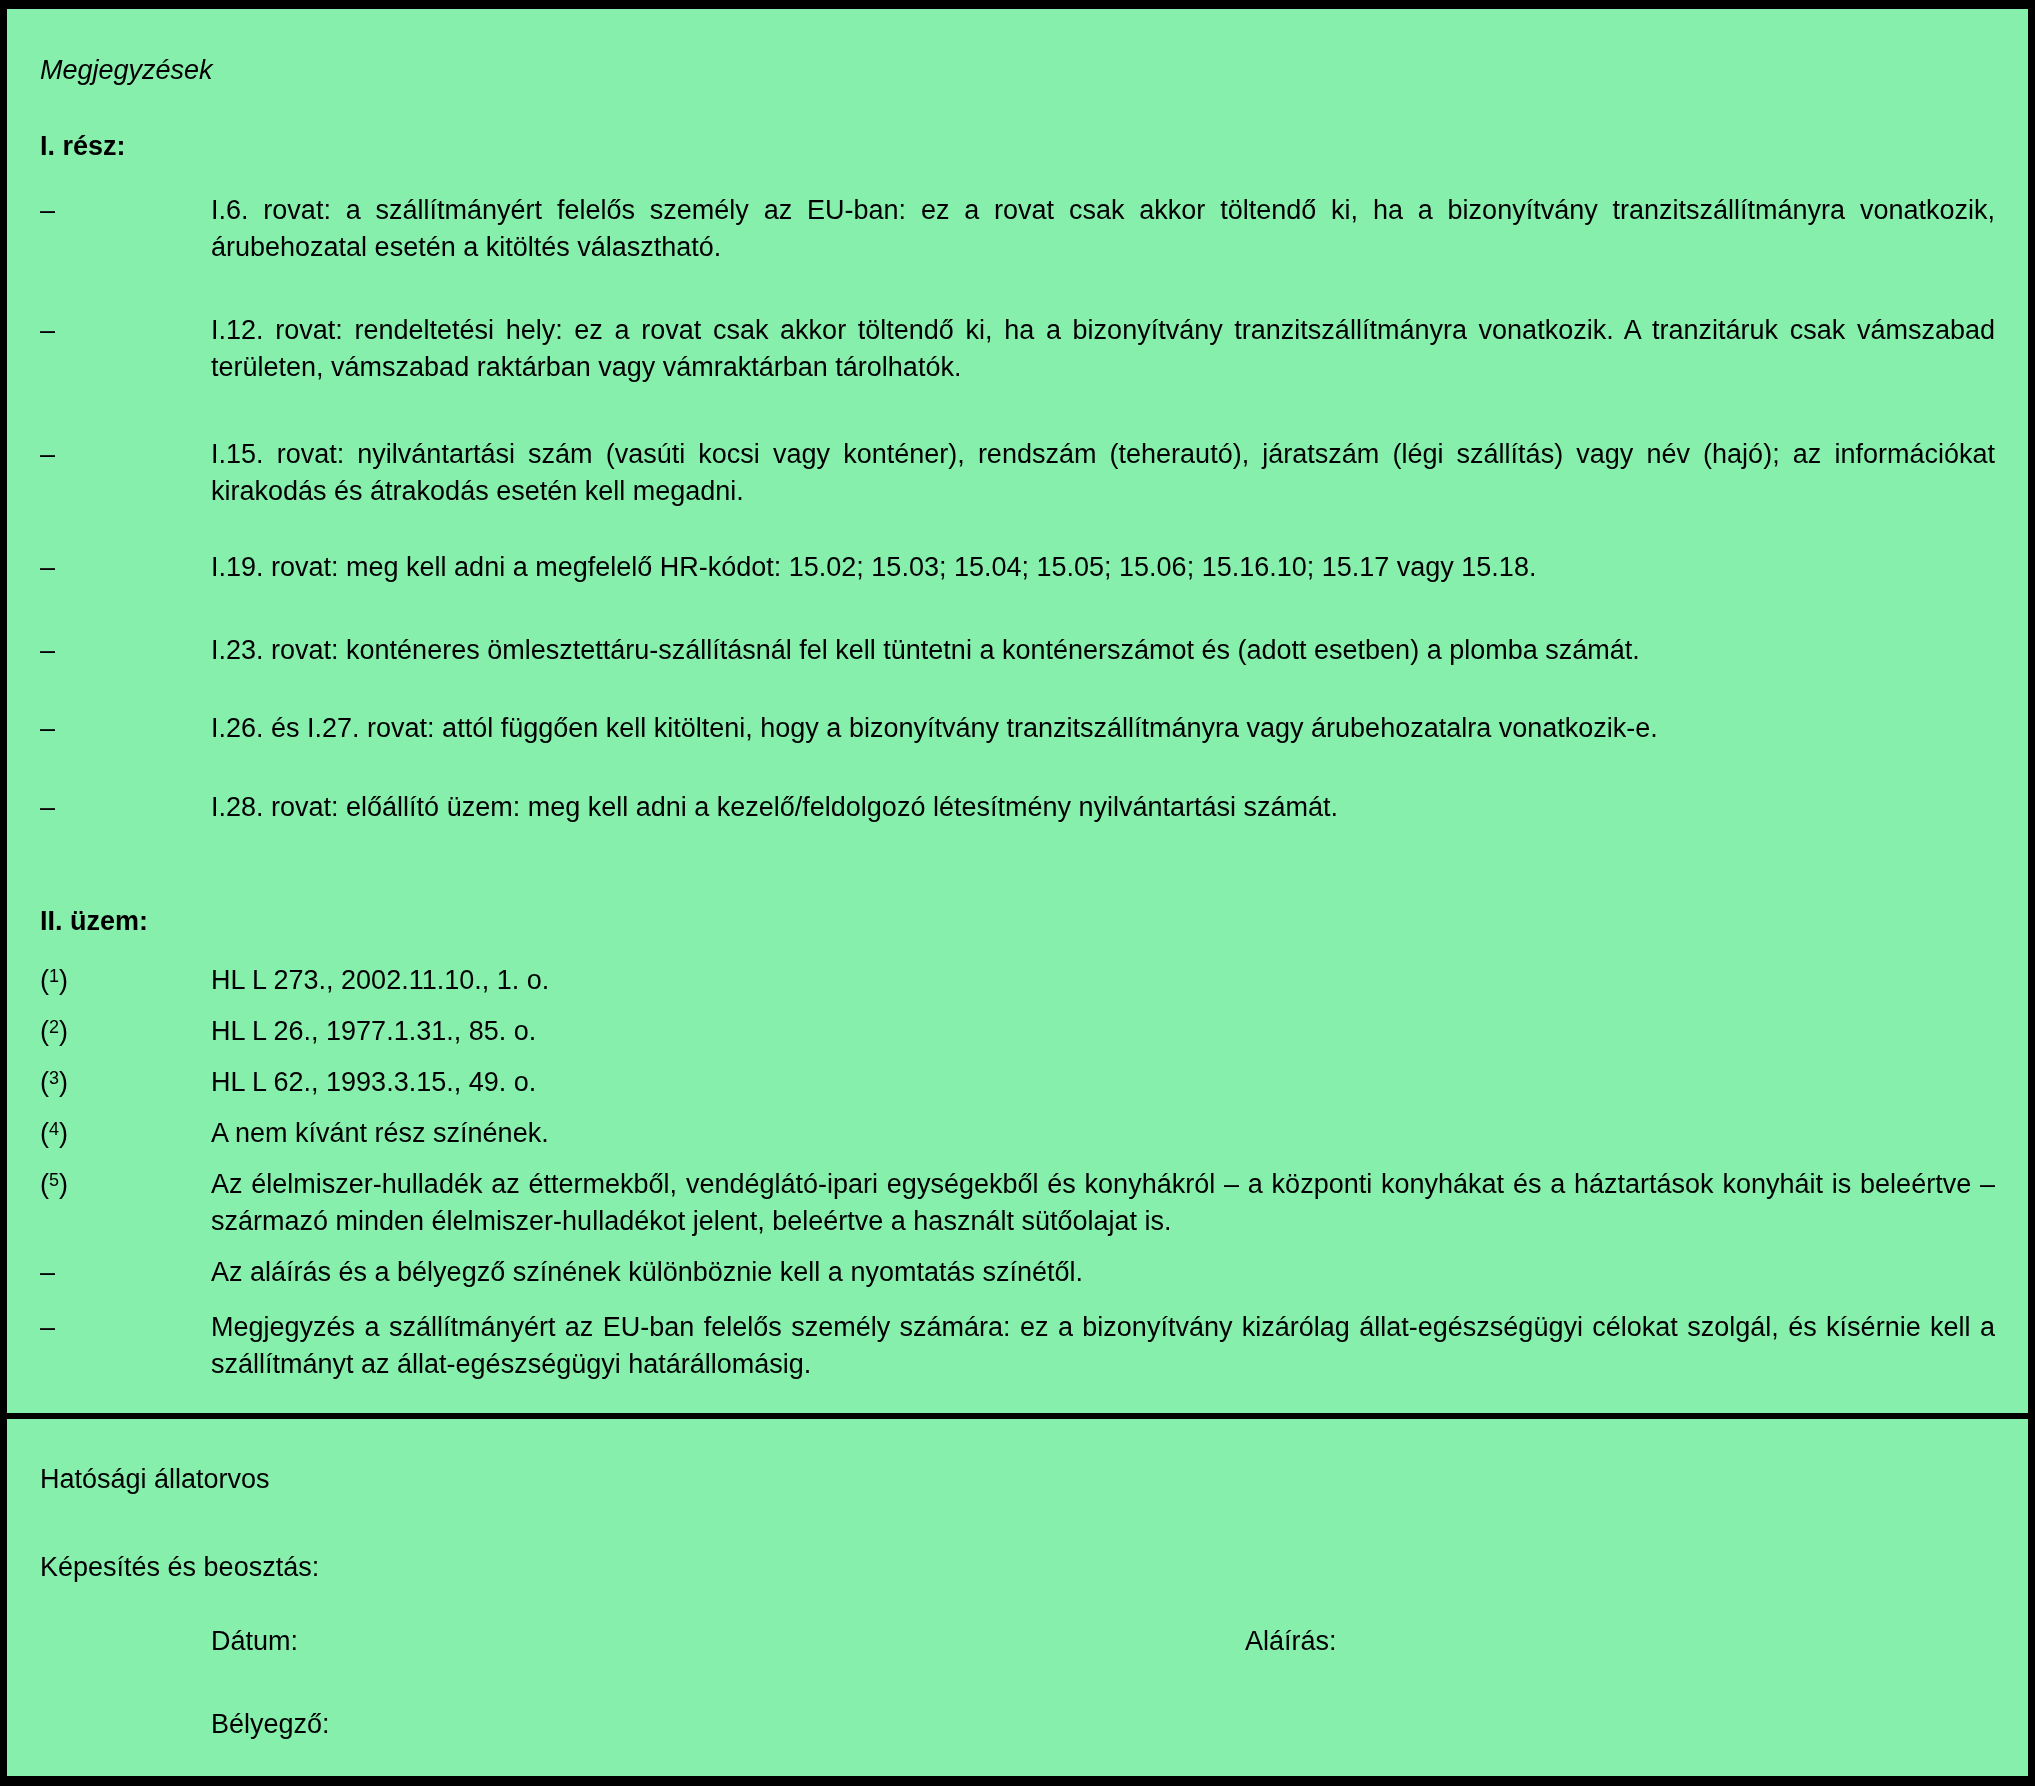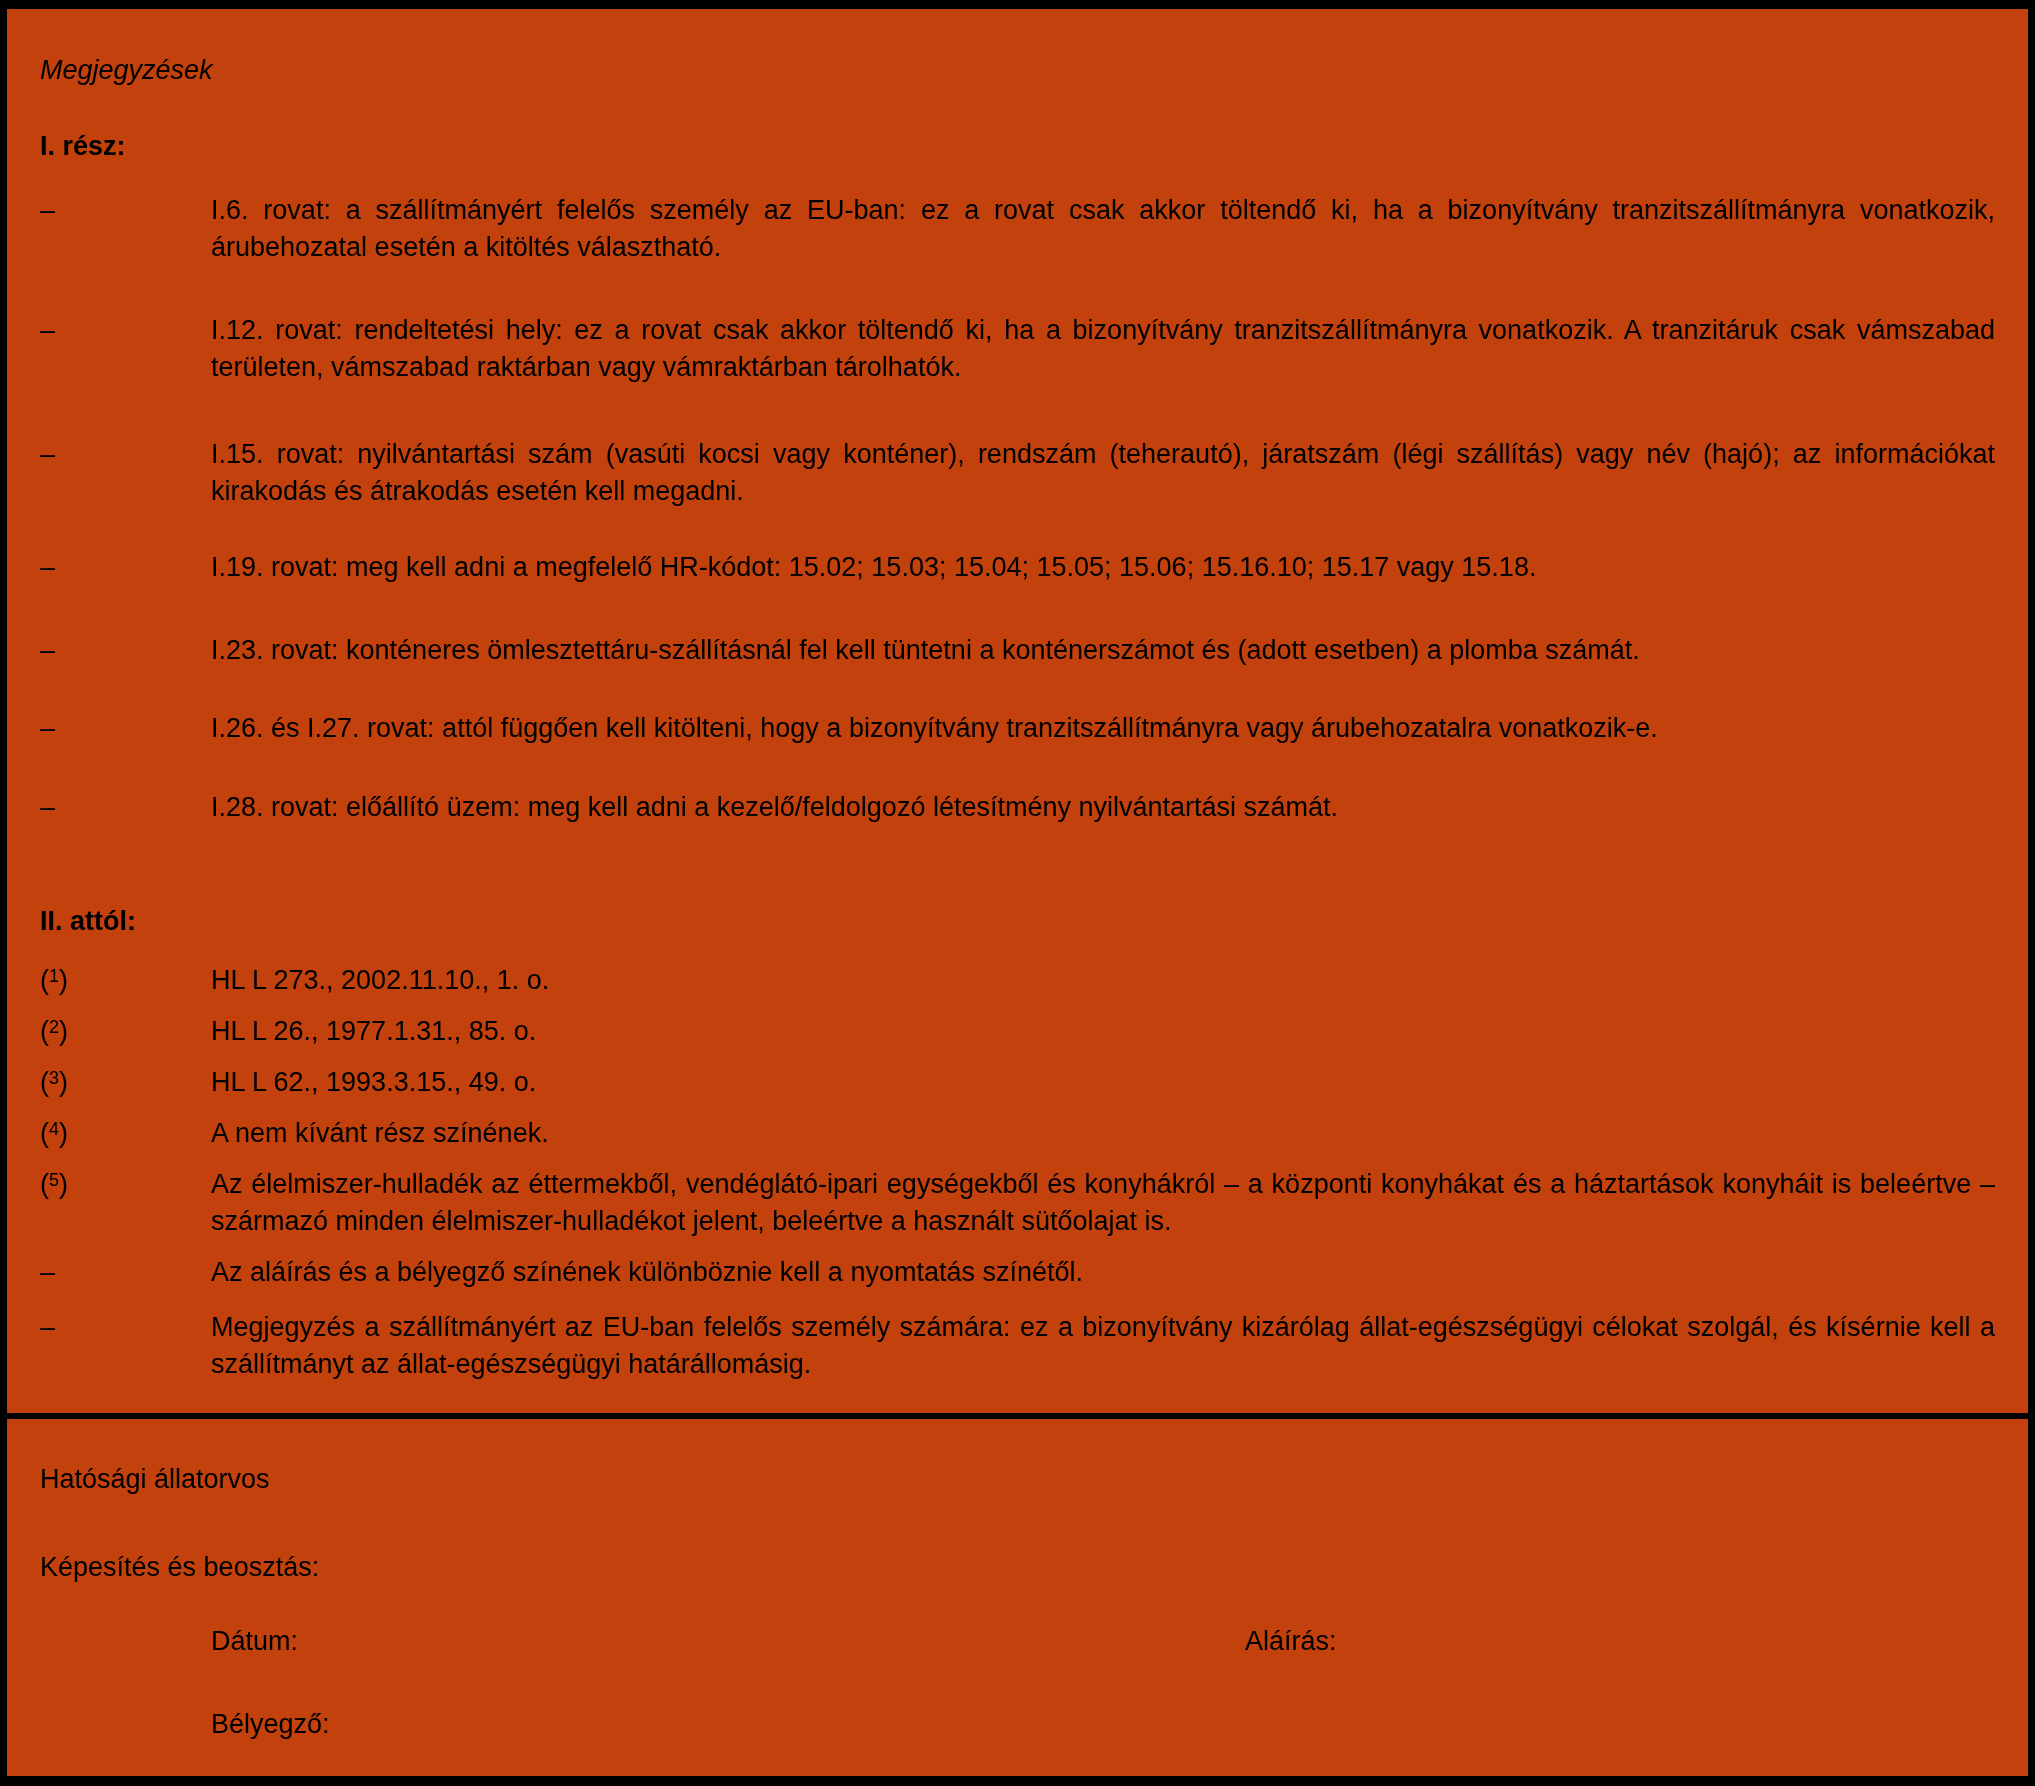--- a/index.html
+++ b/index.html
@@ -12,21 +12,21 @@
     height: 1786px;
     position: relative;
   }
   .page {
     position: absolute;
     inset: 0;
     box-sizing: border-box;
     border: 7.4px solid #000000;
     border-top-width: 9px;
     border-bottom-width: 10.4px;
-    background: #c2410c;
+    background: #86efac;
     font-family: "Liberation Sans", sans-serif;
     font-size: 27px;
     line-height: 37px;
     color: #000000;
   }
   .notes {
     box-sizing: border-box;
     height: 1404px;
     padding: 43px 33px 0 33px;
     overflow: hidden;
@@ -129,21 +129,21 @@
     <div class="row mb-i6">
       <span class="marker">–</span>
       <span class="txt">I.26. és I.27. rovat: attól függően kell kitölteni, hogy a bizonyítvány tranzitszállítmányra vagy árubehozatalra vonatkozik-e.</span>
     </div>
 
     <div class="row mb-i7">
       <span class="marker">–</span>
       <span class="txt">I.28. rovat: előállító üzem: meg kell adni a kezelő/feldolgozó létesítmény nyilvántartási számát.</span>
     </div>
 
-    <p class="part2-heading">II. attól:</p>
+    <p class="part2-heading">II. üzem:</p>
 
     <div class="row mb-fn">
       <span class="marker fnm"><span>(</span><sup>1</sup><span>)</span></span>
       <span class="txt">HL L 273., 2002.11.10., 1. o.</span>
     </div>
 
     <div class="row mb-fn">
       <span class="marker fnm"><span>(</span><sup>2</sup><span>)</span></span>
       <span class="txt">HL L 26., 1977.1.31., 85. o.</span>
     </div>

